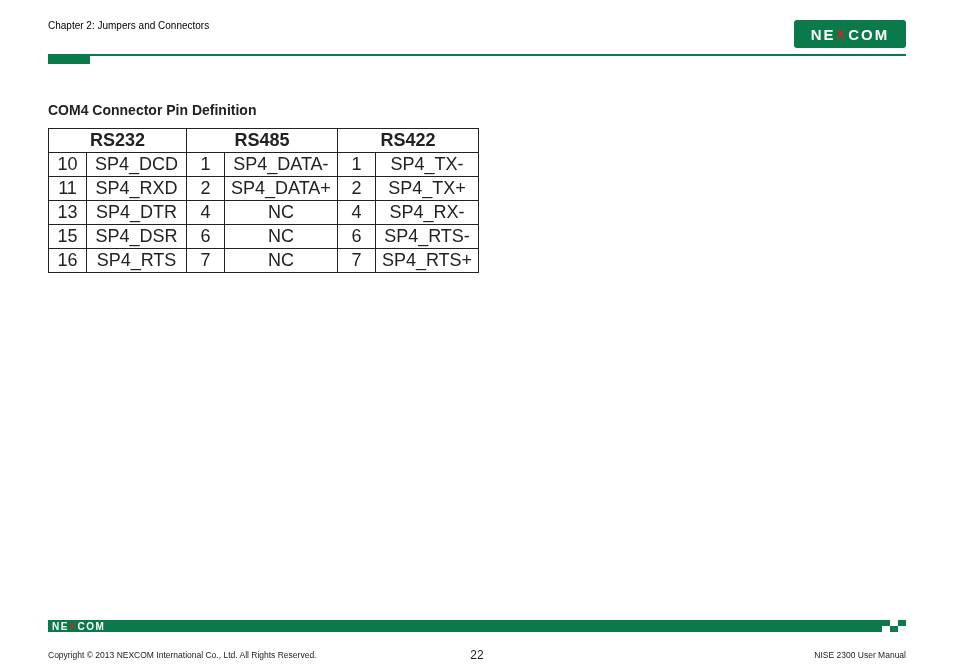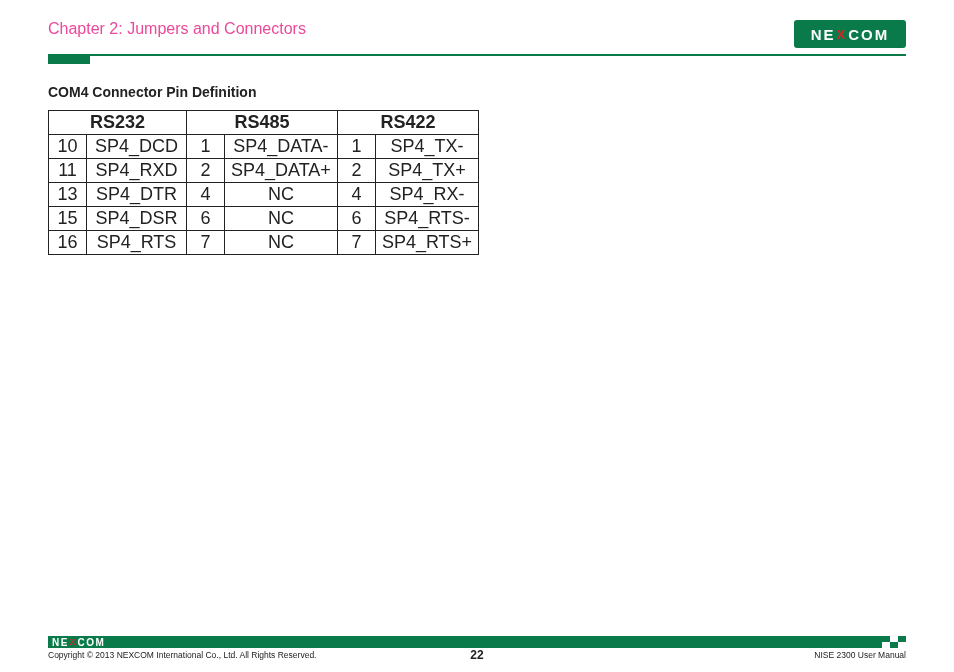--- a/index.html
+++ b/index.html
@@ -18,22 +18,22 @@
     .page {
       padding: 20px 48px 10px 48px;
     }
     .header-row {
       display: flex;
       justify-content: space-between;
       align-items: flex-start;
       margin-bottom: 6px;
     }
     .chapter-title {
-      font-size: 16px;
-      color: #ec4899;
+      font-size: 10px;
+      color: #000000;
     }
     .logo-main {
       width: 112px;
       height: 28px;
       background: #0a7a4a;
       border-radius: 3px;
       display: flex;
       align-items: center;
       justify-content: center;
       position: relative;
@@ -55,21 +55,21 @@
     }
     .header-tab {
       position: absolute;
       left: 0;
       top: 0;
       width: 42px;
       height: 10px;
       background: #0a7a4a;
     }
     .content {
-      margin-top: 28px;
+      margin-top: 46px;
     }
     .section-title {
       font-size: 14px;
       font-weight: bold;
       margin-bottom: 10px;
     }
     table.pindef {
       border-collapse: collapse;
       font-size: 18px;
     }
@@ -123,28 +123,28 @@
       display: grid;
       grid-template-columns: 1fr 1fr 1fr;
       grid-template-rows: 1fr 1fr;
     }
     .footer-deco div { background: #0a7a4a; }
     .footer-deco .w { background: #fff; }
     .footer-line {
       display: flex;
       justify-content: space-between;
       font-size: 8.5px;
-      margin-top: 2px;
+      margin-top: 18px;
       position: relative;
     }
     .page-number {
       position: absolute;
       left: 50%;
       transform: translateX(-50%);
-      font-weight: bold;
+      font-weight: normal;
       font-size: 12px;
       top: -2px;
     }
   </style>
 </head>
 <body>
 
 <div class="page">
   <div class="header-row">
     <div class="chapter-title">Chapter 2: Jumpers and Connectors</div>

